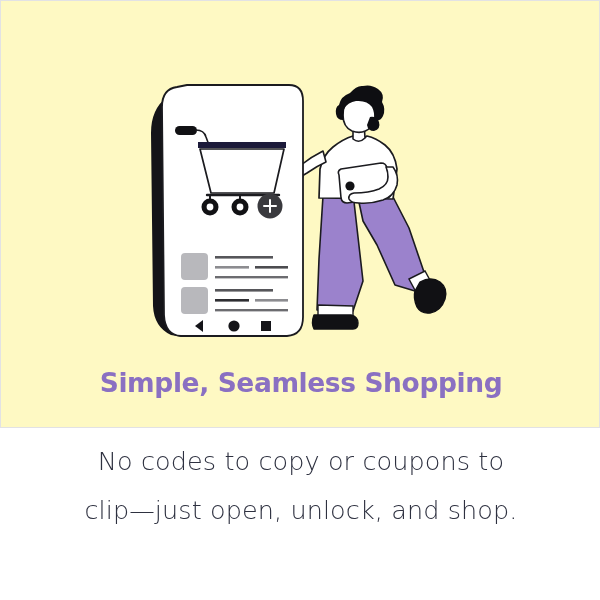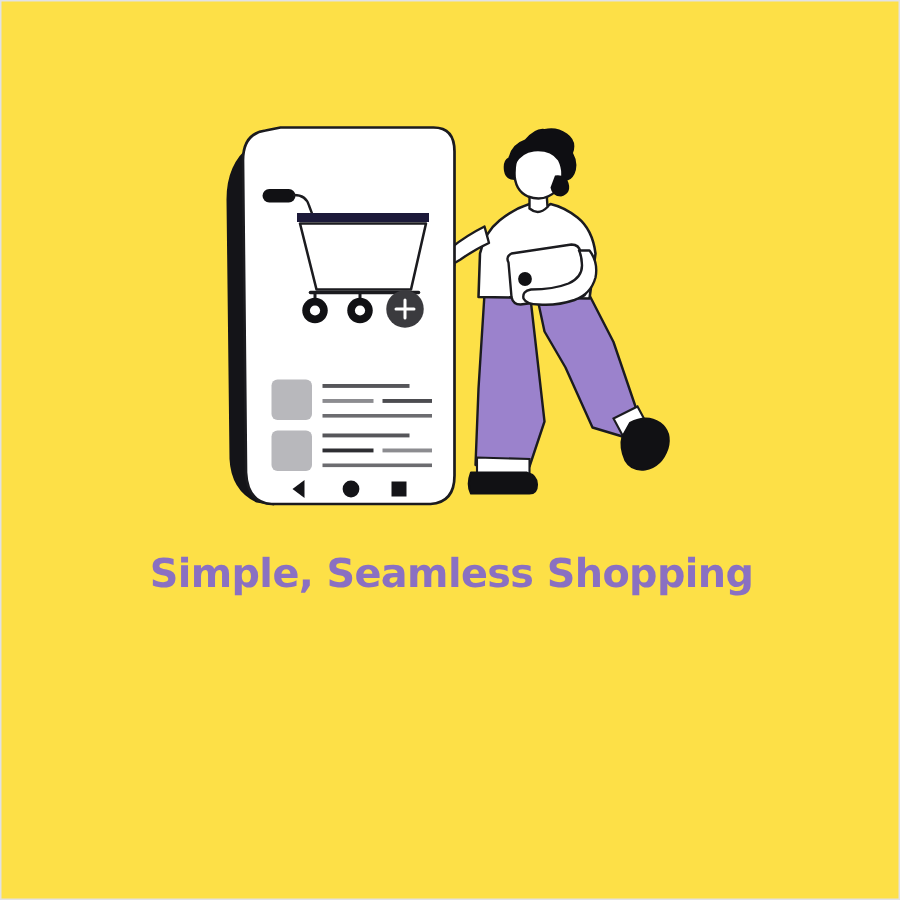--- a/index.html
+++ b/index.html
@@ -9,23 +9,23 @@
   }
   body {
     width: 600px;
     height: 600px;
     overflow: hidden;
     font-family: "Liberation Sans", sans-serif;
   }
   #card {
     position: relative;
     width: 600px;
-    height: 600px;
+    height: 428px;
     box-sizing: border-box;
-    background: #fde047;
+    background: #fef9c3;
     border: 1px solid #e2e2e4;
     padding-left: 12px;
   }
   #illustration {
     position: absolute;
     left: 0;
     top: 22px;
     width: 600px;
     height: 320px;
   }
@@ -159,14 +159,18 @@
           <circle cx="233" cy="303" r="5.6" fill="#141418"></circle>
           <rect x="260" y="298" width="10" height="10" fill="#141418"></rect>
         </g>
       </g>
 
     </svg>
   </div>
 
   <div id="heading">Simple, Seamless Shopping</div>
 
+  <div id="body-copy">
+    <span class="line">No codes to copy or coupons to</span>
+    <span class="line">clip—just open, unlock, and shop.</span>
+  </div>
 
 </div>
 
 </body></html>

